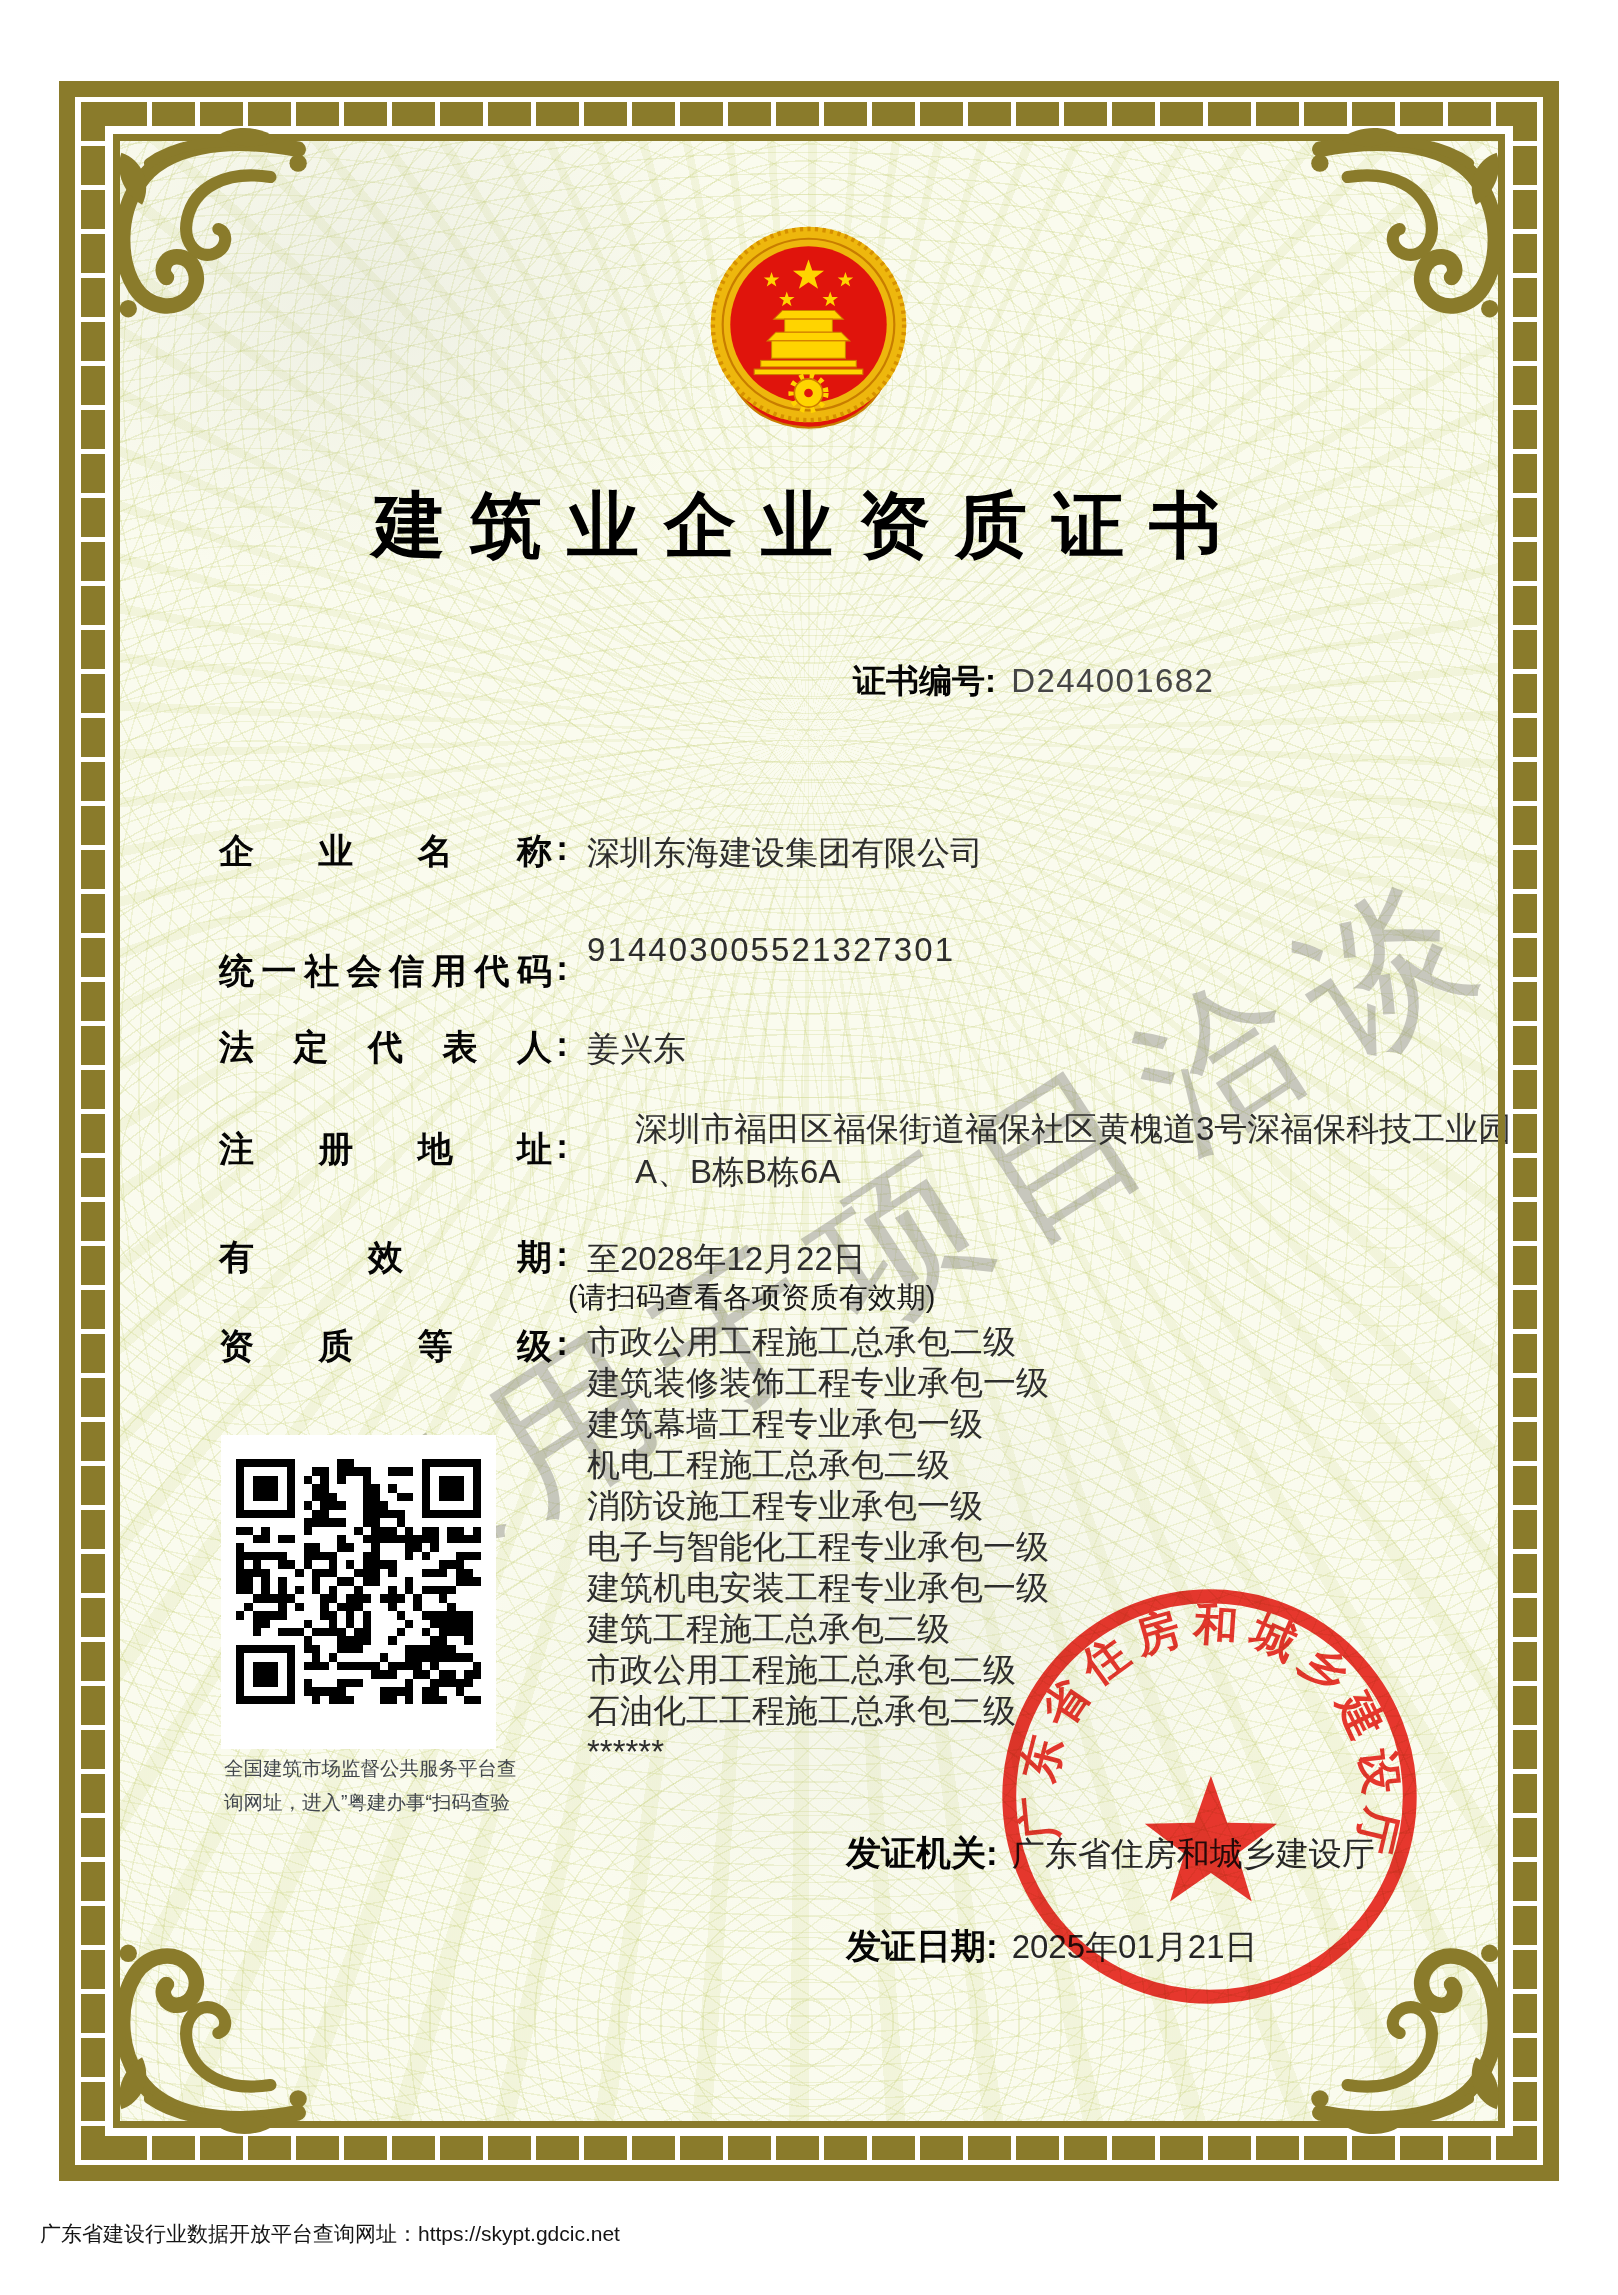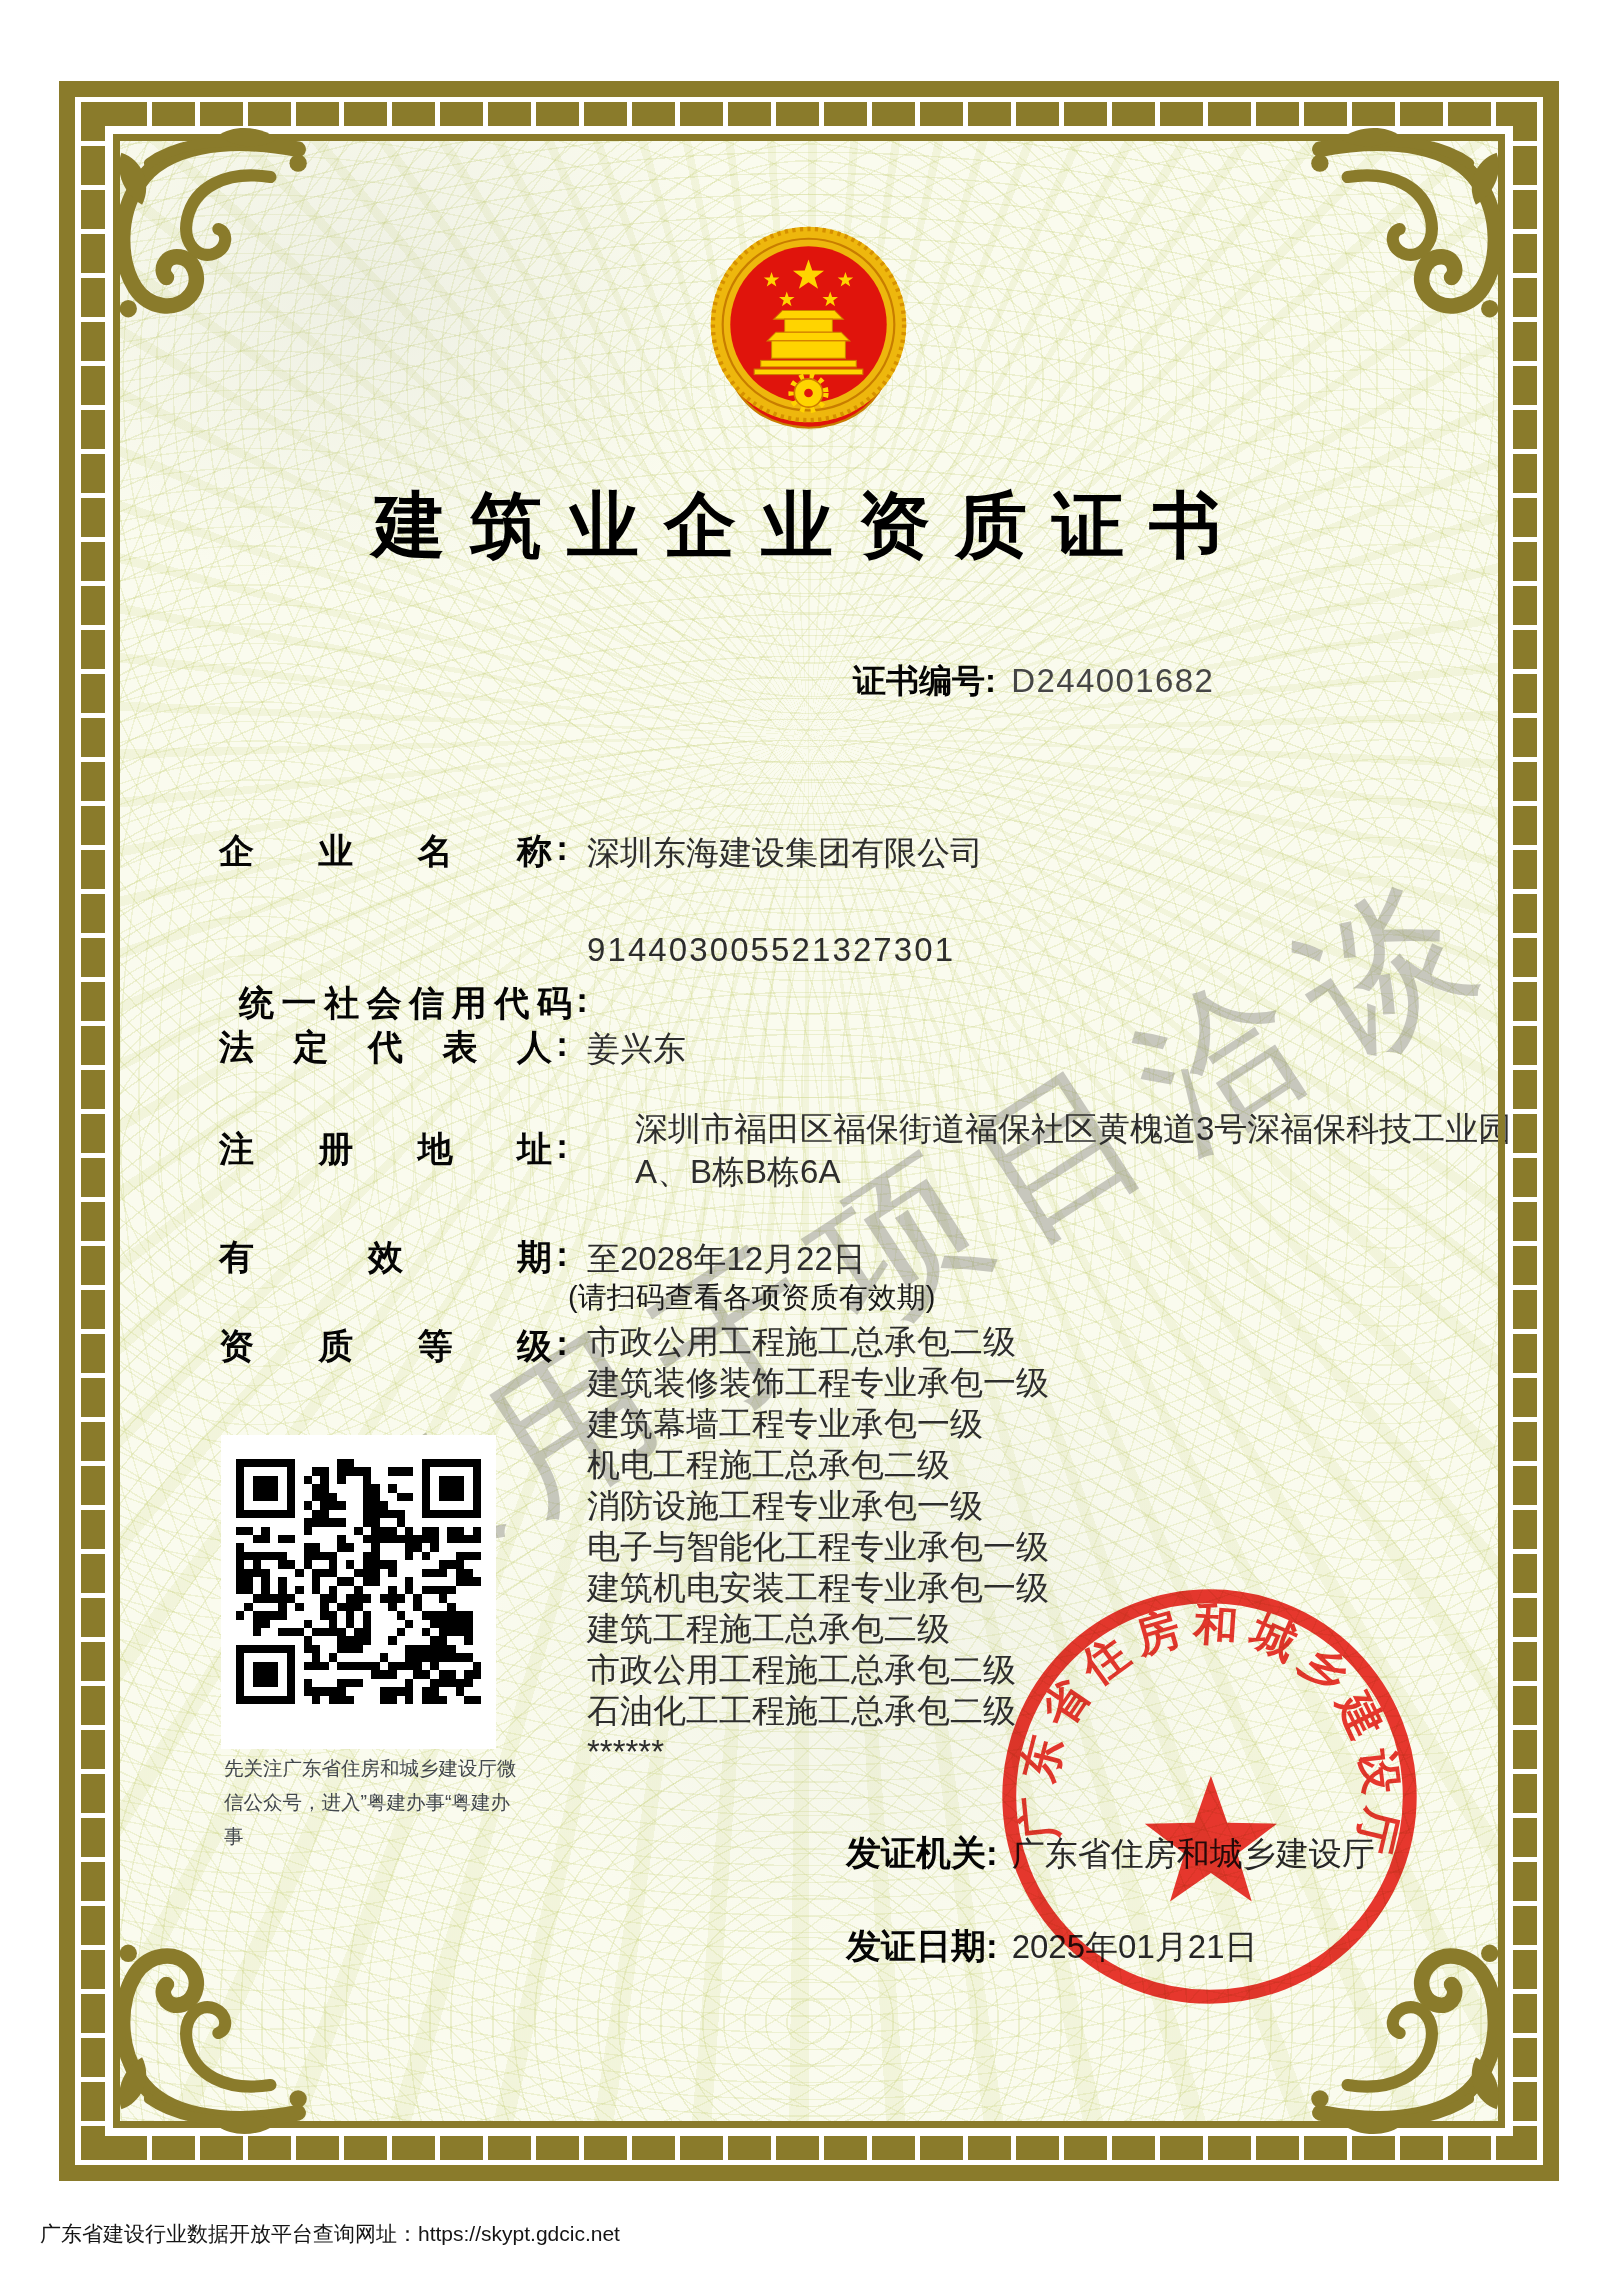--- a/index.html
+++ b/index.html
@@ -188,21 +188,21 @@
 
   <div class="cert-no">
     <span class="lbl">证书编号:</span><span class="val">D244001682</span>
   </div>
 
   <div class="row" style="top:828px;">
     <span class="flabel">企业名称</span><span class="fcolon">:</span>
   </div>
   <div class="fval" style="top:831px;">深圳东海建设集团有限公司</div>
 
-  <div class="row" style="top:980px;margin-left:20px;">
+  <div class="row" style="top:948px;">
     <span class="flabel">统一社会信用代码</span><span class="fcolon">:</span>
   </div>
   <div class="fval" style="top:931px; letter-spacing:2.1px;">914403005521327301</div>
 
   <div class="row" style="top:1024px;">
     <span class="flabel">法定代表人</span><span class="fcolon">:</span>
   </div>
   <div class="fval" style="top:1027px;">姜兴东</div>
 
   <div class="row" style="top:1126px;">
@@ -563,21 +563,21 @@
           <rect x="2" y="2" width="3" height="3"></rect>
           <rect x="22" y="0" width="7" height="7"></rect>
           <rect x="23" y="1" width="5" height="5" fill="#fff"></rect>
           <rect x="24" y="2" width="3" height="3"></rect>
           <rect x="0" y="22" width="7" height="7"></rect>
           <rect x="1" y="23" width="5" height="5" fill="#fff"></rect>
           <rect x="2" y="24" width="3" height="3"></rect>
         </g>
       </svg>
   </div>
-  <div class="qrcaption">先关注广东省住房和城乡建设厅微信公众号，进入”粤建办事“粤建办事</div>
+  <div class="qrcaption">全国建筑市场监督公共服务平台查询网址，进入”粤建办事“扫码查验</div>
 
   <div class="issuer-row" style="top:1830px;">
     <span class="lbl">发证机关:</span><span class="val">广东省住房和城乡建设厅</span>
   </div>
   <div class="issuer-row" style="top:1923px;">
     <span class="lbl">发证日期:</span><span class="val">2025年01月21日</span>
   </div>
 
   <svg class="seal" viewBox="0 0 640 640">
     <defs>

